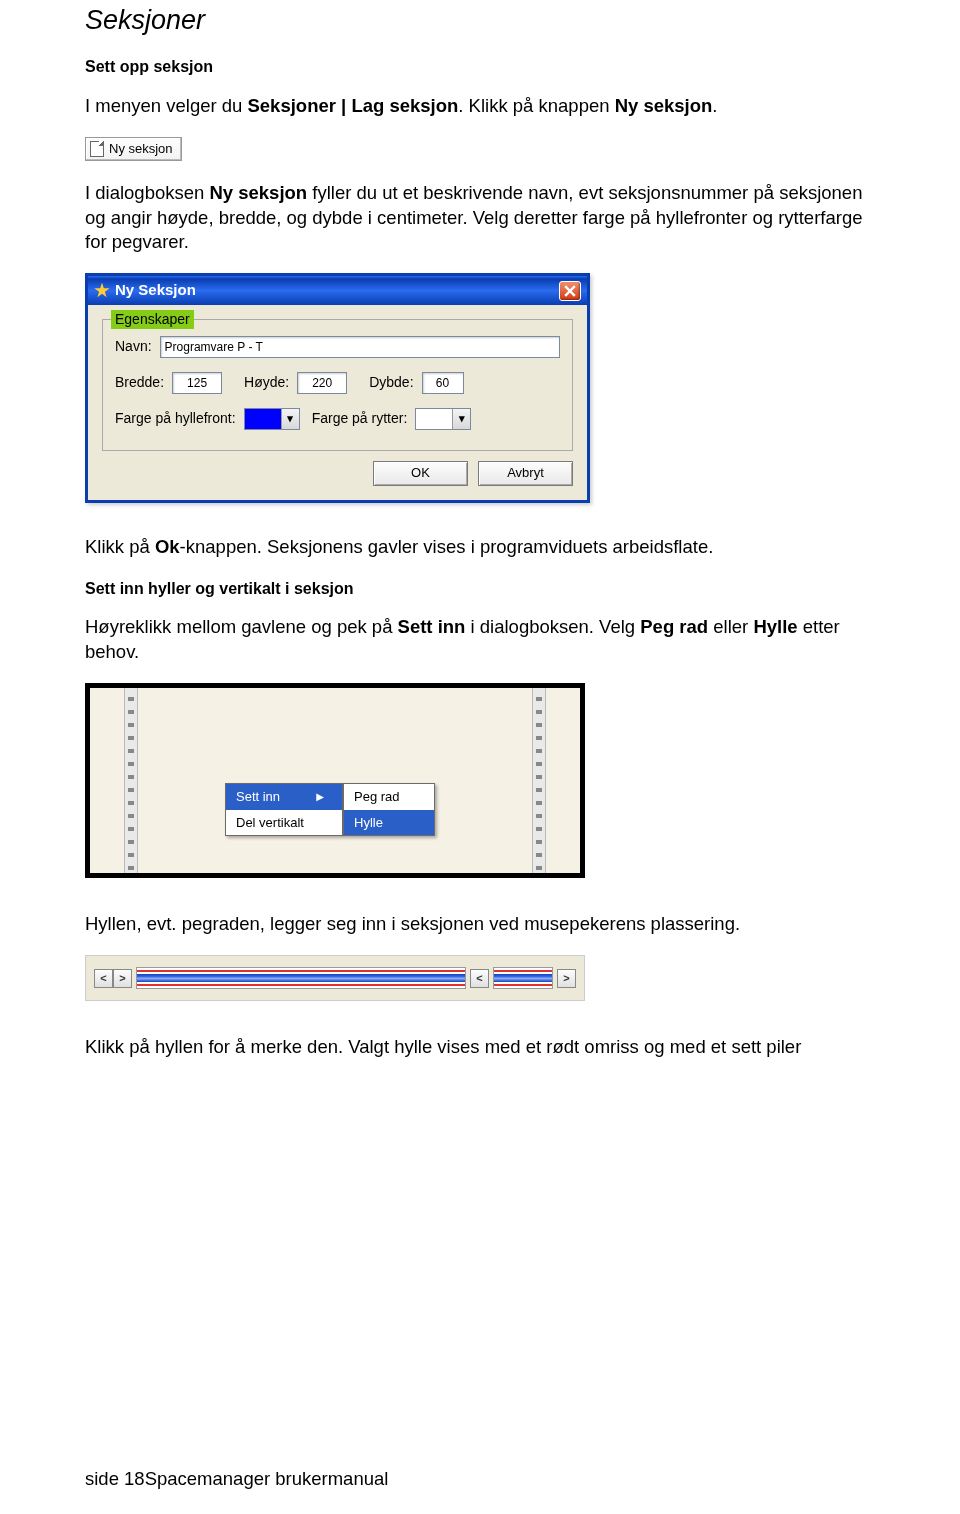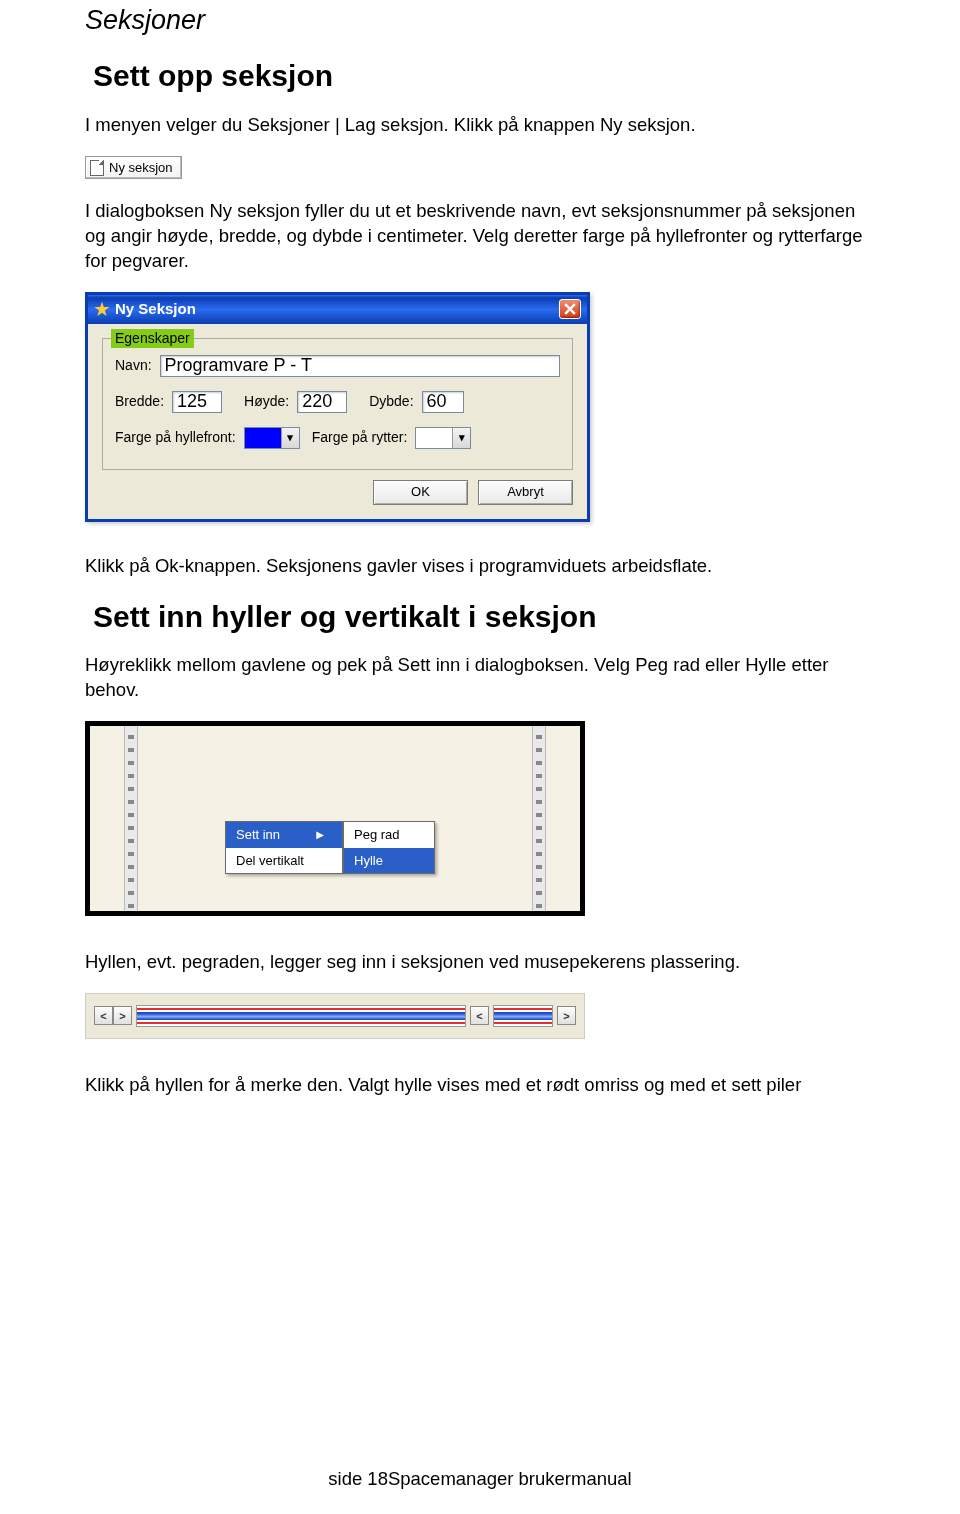--- a/index.html
+++ b/index.html
@@ -16,26 +16,25 @@
   }
   h1.main-heading {
     font-style: italic;
     font-size: 27px;
     font-weight: normal;
     margin-bottom: 18px;
     padding-top: 2px;
   }
   h2.sub-heading {
     font-weight: bold;
-    font-size: 30px;
+    font-size: 16px;
     margin-bottom: 16px;
-    margin-left: 8px;
   }
   p.body-text { margin-bottom: 18px; }
-  .bold-inline { font-weight: normal; }
+  .bold-inline { font-weight: bold; }
 
   
   .nyseksjon-btn {
     display: inline-flex;
     align-items: center;
     border: 1px solid #999;
     background: linear-gradient(#fdfdfd,#f3f3f3);
     padding: 2px 8px 2px 4px;
     font-size: 13px;
     margin-bottom: 20px;
@@ -88,26 +87,26 @@
     position:absolute; top:-10px; left:8px;
     background:#84cc16; padding:0 4px;
     font-size:14px;
   }
   .form-row { display:flex; align-items:center; margin-bottom:14px; font-size:14px;}
   .form-row label { margin-right:8px; }
   .txt {
     border:1px solid #7a8aa0;
     background:#fff;
     height:22px;
-    font-size:18px;
+    font-size:12px;
     padding:2px 4px;
     box-shadow: inset 1px 1px 2px rgba(0,0,0,.2);
   }
   .txt.navn { flex:1; }
-  .txt.small { width:50px; }
+  .txt.small { width:50px;text-align:center; }
   .color-picker {
     display:flex; align-items:center;
     border:1px solid #7a8aa0;
     height:22px; background:#fff;
   }
   .color-swatch { width:36px; height:100%; }
   .blue { background:#0000ff; }
   .white { background:#fff; }
   .dropdown-handle {
     width:18px; height:100%;
@@ -191,21 +190,21 @@
   .slider-red { position:absolute; left:0; right:0; top:2px; height:2px; background:#e03030;}
   .slider-blue { position:absolute; left:0; right:0; top:6px; bottom:6px;
     background:linear-gradient(#1040c0,#4070f0 40%,#9cbaf5 50%,#1040c0);}
   .slider-red2 { position:absolute; left:0; right:0; bottom:2px; height:2px; background:#e03030;}
   .short-slider { flex:0 0 60px;}
 
   .footer-row {
     position:absolute;
     left:85px; right:85px;
     bottom:22px;
-    display:flex; justify-content:center;
+    display:flex; justify-content:flex-start;
     font-size:18.5px;
   }
 </style>
 </head>
 <body>
 
 
 
 <h1 class="main-heading">Seksjoner</h1>
 

